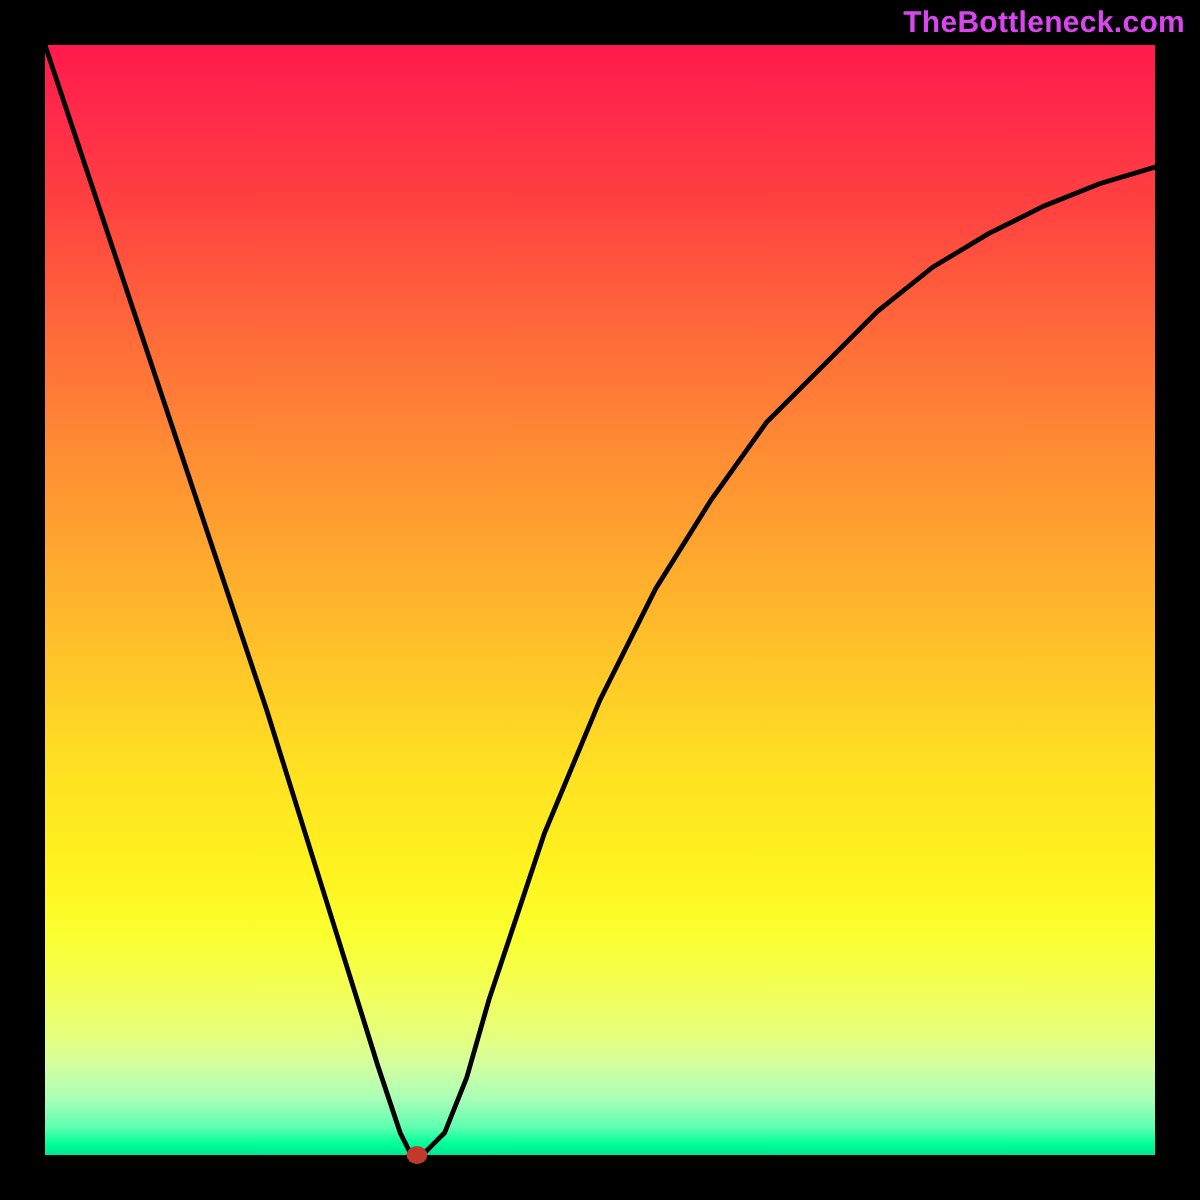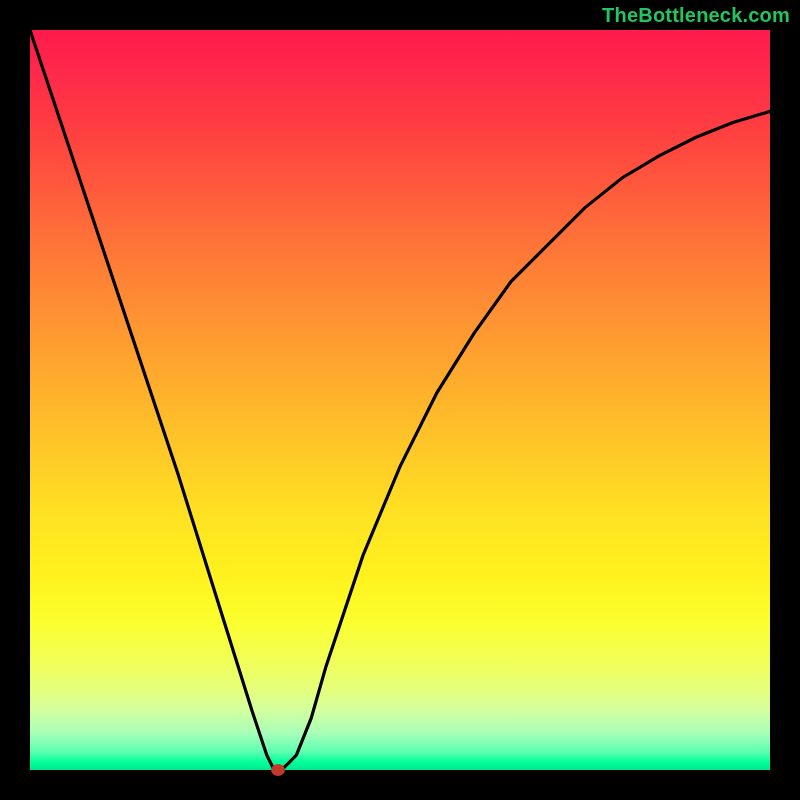--- a/index.html
+++ b/index.html
@@ -51,21 +51,21 @@
     height: 800px;
     pointer-events: none;
   }
   .watermark {
     position: absolute;
     top: 4px;
     right: 10px;
     font-family: Arial, Helvetica, sans-serif;
     font-size: 20px;
     font-weight: 600;
-    color: #22c55e;
+    color: #d946ef;
     letter-spacing: 0.2px;
     user-select: none;
   }
   .marker {
     position: absolute;
     width: 14px;
     height: 12px;
     border-radius: 50% / 50%;
     background: #c0392b;
     transform: translate(-50%, -50%);

